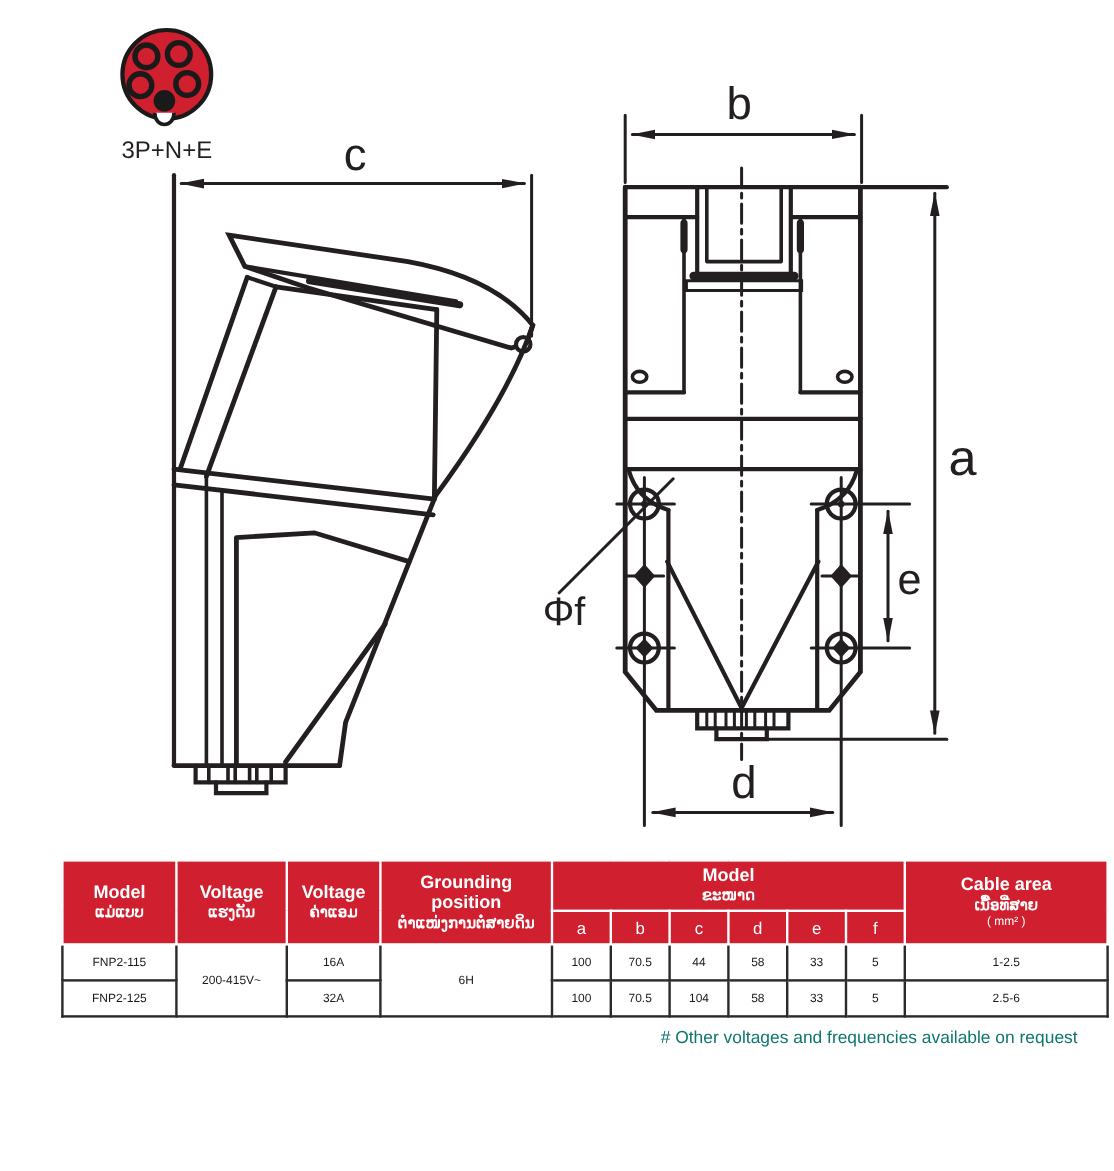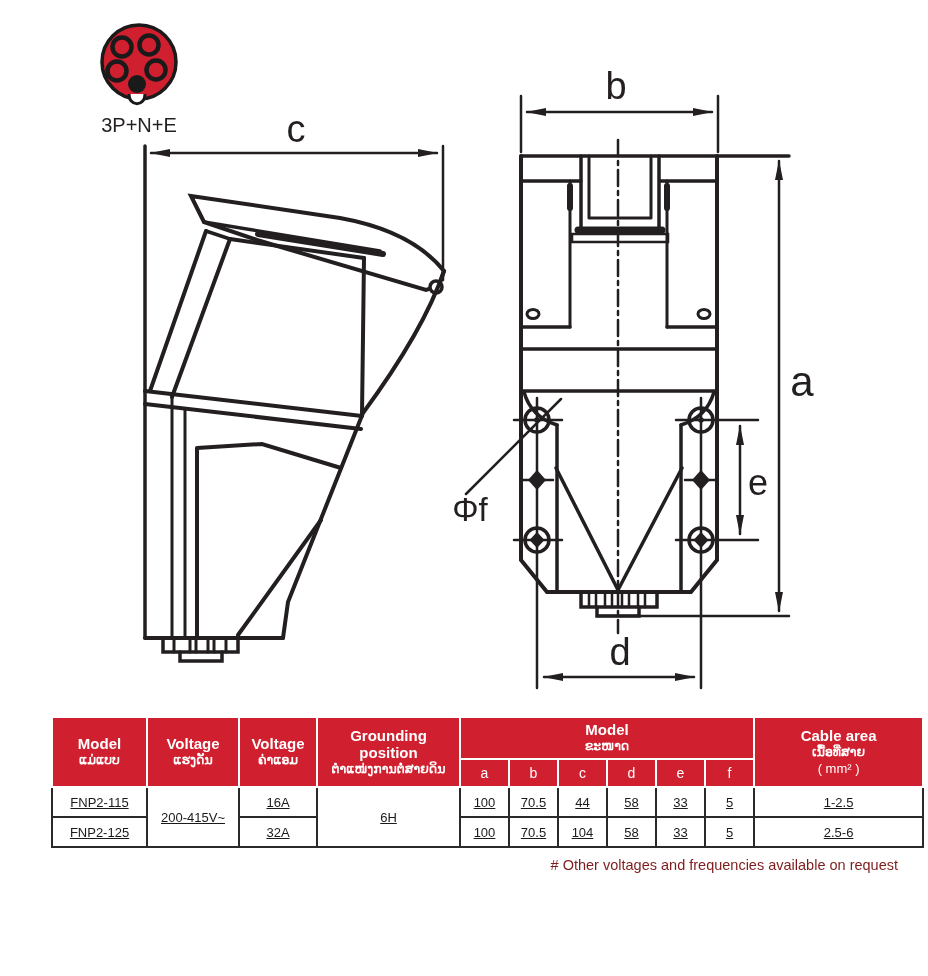--- a/index.html
+++ b/index.html
@@ -10,26 +10,26 @@
   .dim-letter-a{font-size:42px;}
   .dim-letter-e{font-size:36px;}
   .dim-letter-f{font-size:33px;}
   .logo-label{font-size:20px;}
 
   .table-wrap{position:absolute;left:51px;top:716px;}
   table.spec{border-collapse:collapse;table-layout:fixed;width:872px;}
   table.spec th{background:#d01f2e;color:#fff;border:2.5px solid #fff;
                 font-weight:bold;font-size:15px;padding:1px 2px;text-align:center;vertical-align:middle;}
   table.spec th .lao{display:block;font-weight:bold;font-size:12.5px;line-height:1.25;margin-top:1px;}
-  table.spec th .unit{display:block;font-weight:normal;font-size:13px;line-height:1.2;}
+  table.spec th .unit{display:block;font-weight:normal;font-size:10px;line-height:1.2;}
   table.spec tr.group-row th{height:38px;}
   table.spec tr.sub-row th{height:24px;font-weight:normal;font-size:14px;}
   table.spec td{border:2px solid #2a2a2a;text-align:center;vertical-align:middle;
-                font-size:13px;color:#1a1a1a;height:28px;padding:0 2px;background:#fff;text-decoration:underline;}
-  .footnote{position:absolute;top:857px;right:30px;font-size:14.5px;color:#7f1d1d;}
+                font-size:10px;color:#1a1a1a;height:28px;padding:0 2px;background:#fff;}
+  .footnote{position:absolute;top:857px;right:30px;font-size:14.5px;color:#0f766e;}
 </style>
 </head>
 <body>
 
 <div class="page">
 
   <svg width="928" height="710" viewBox="0 0 928 710" style="position:absolute;left:0;top:0;">
     <defs>
       <marker id="arr" viewBox="0 0 20 10" refX="19" refY="5" markerWidth="20" markerHeight="10" orient="auto-start-reverse" markerUnits="userSpaceOnUse">
         <path d="M0 1 L20 5 L0 9 Z" fill="#231f20"></path>

